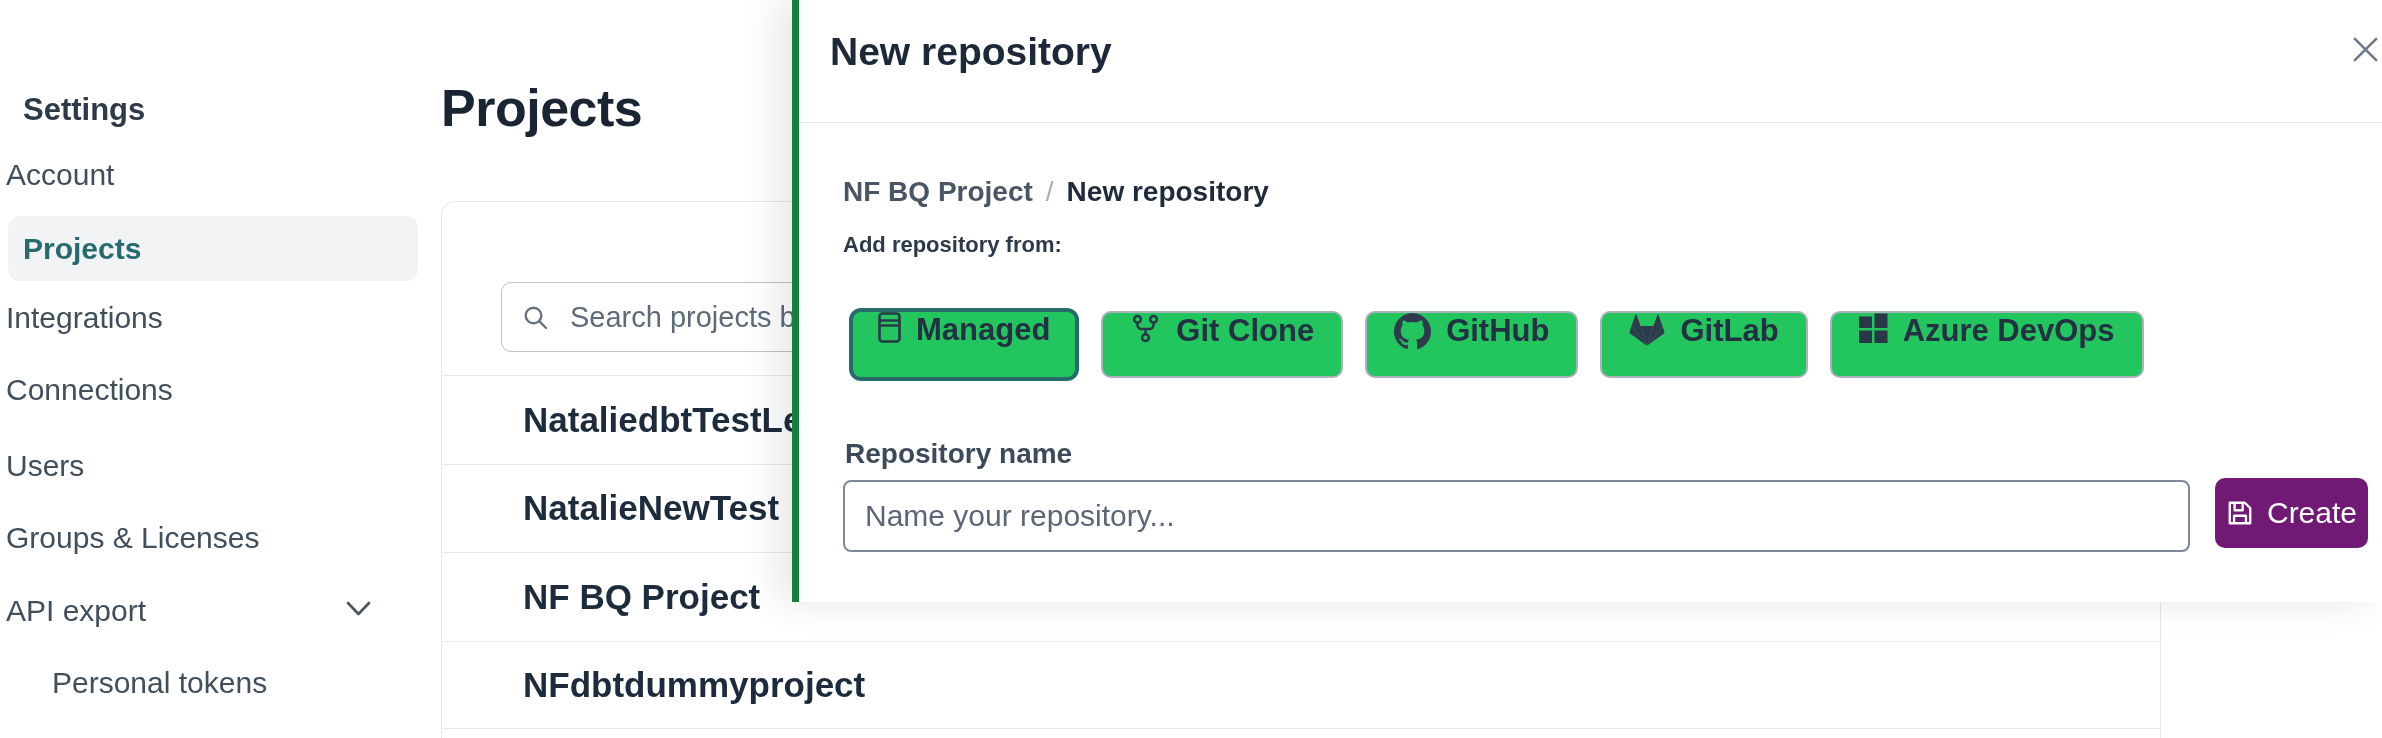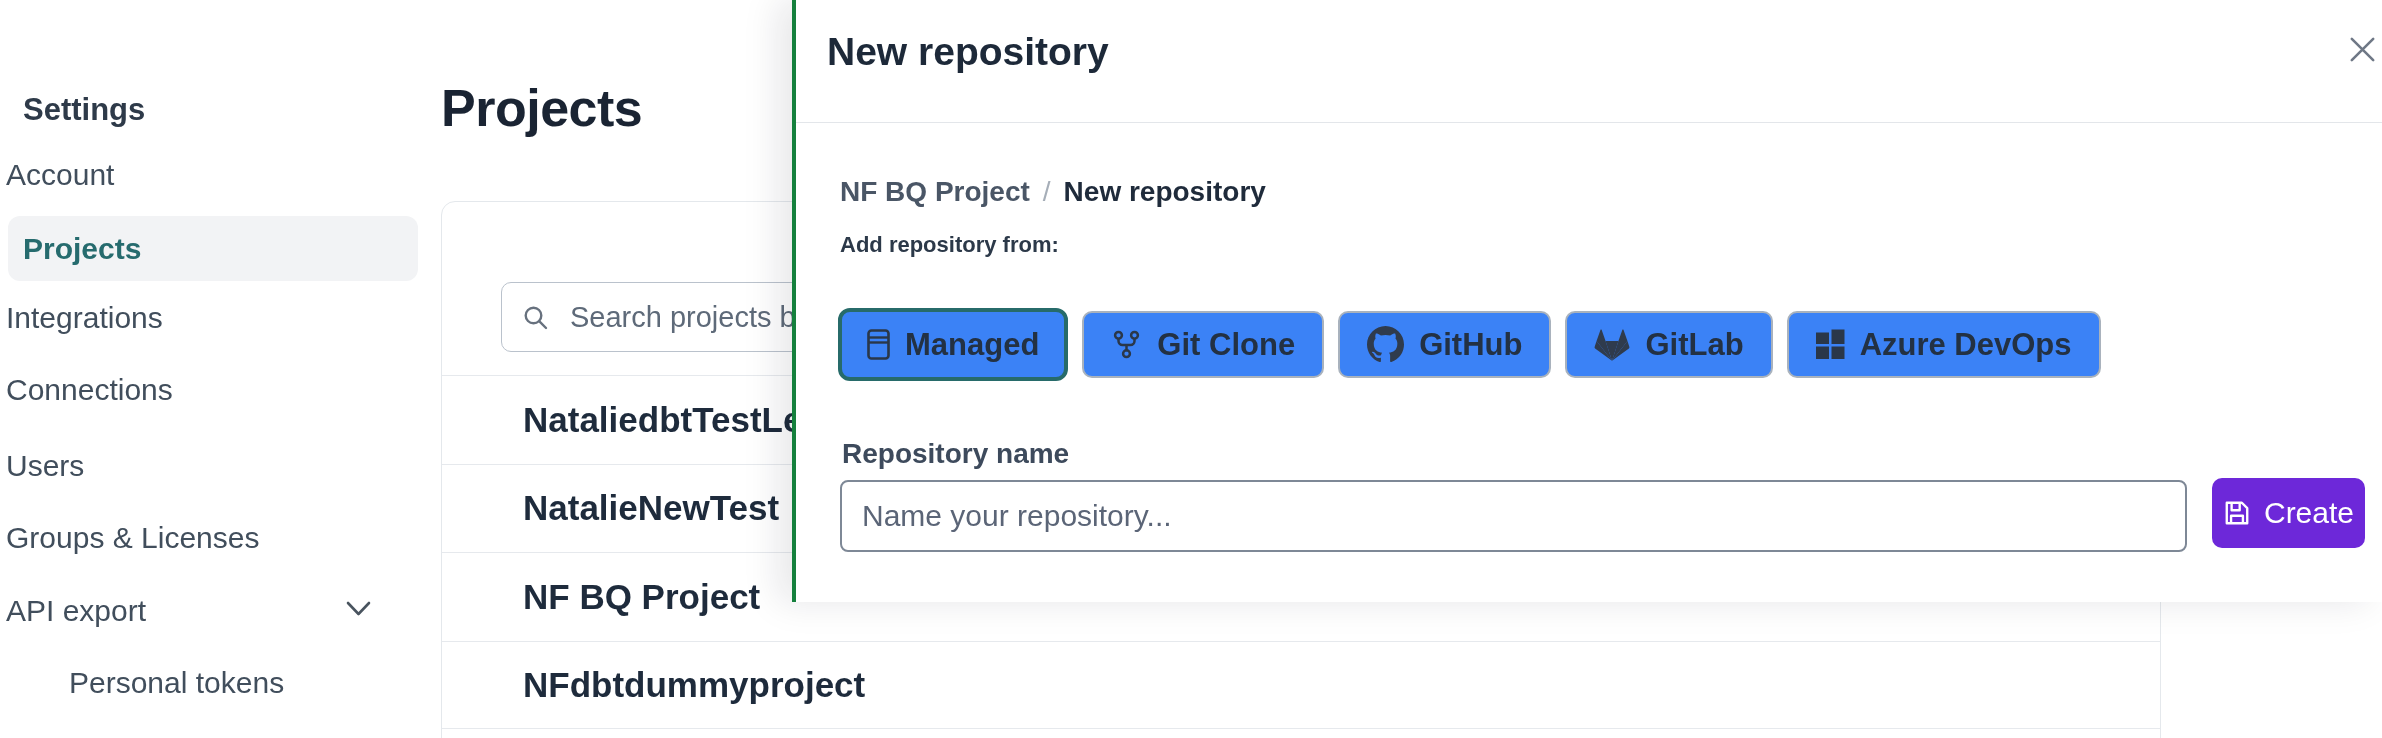--- a/index.html
+++ b/index.html
@@ -4,21 +4,21 @@
 <style>
   * { margin:0; padding:0; box-sizing:border-box; }
   html,body { width:2382px; height:738px; }
   body { font-family:"Liberation Sans","DejaVu Sans",sans-serif; background:#fff; overflow:hidden; }
   #app { position:relative; width:2382px; height:738px; background:#fff; overflow:hidden; }
 
   
   .settings-title { position:absolute; left:23px; top:92px; font-size:31px; font-weight:700; color:#2E3A49; }
   .nav-item { position:absolute; left:0; height:44px; display:flex; align-items:center; padding-left:6px;
               font-size:30px; color:#414E5C; width:418px; cursor:pointer; }
-  .nav-item.indent { padding-left:69px;text-align:right; }
+  .nav-item.indent { padding-left:52px;text-align:right; }
   .nav-pill { position:absolute; left:8px; top:216px; width:410px; height:65px; background:#F2F3F5;
               border-radius:12px; display:flex; align-items:center; padding-left:15px; cursor:pointer; }
   .nav-pill .lbl { font-size:30px; font-weight:700; color:#266B6E; }
   .chev { position:absolute; left:346px; top:601px; }
 
   .page-title { position:absolute; left:441px; top:78px; font-size:52px; font-weight:700; color:#1A2433; letter-spacing:-0.5px; }
 
   .card { position:absolute; left:441px; top:201px; width:1720px; height:620px; background:#fff;
           border:1px solid #E4E8EC; border-radius:14px; }
   .search-box { position:absolute; left:59px; top:80px; width:1260px; height:70px; border:1px solid #BAC2CC;
@@ -27,43 +27,43 @@
   .search-box input { border:0; outline:0; flex:1; font-size:29px; color:#33404F; margin-left:21px;
                       font-family:inherit; background:transparent; }
   .search-box input::placeholder { color:#5E6A79; opacity:1; }
   .proj-table { position:absolute; left:0; top:173px; width:100%; }
   .proj-row { height:88.5px; border-top:1px solid #E6E9ED; display:flex; align-items:center; padding-left:81px; cursor:pointer; }
   .proj-row:last-child { border-bottom:1px solid #E6E9ED; }
   .proj-row .nm { font-size:35px; font-weight:700; color:#1E2B3C; white-space:nowrap; }
 
   
   .modal { position:absolute; left:792px; top:0; width:1590px; height:602px; background:#fff;
-           border-left:4px solid #15803d; box-shadow:-14px 0 34px rgba(15,23,42,0.10); }
+           border-left:7px solid #15803d; box-shadow:-14px 0 34px rgba(15,23,42,0.10); }
   .modal-header { position:relative; height:123px; border-bottom:1px solid #E3E6EA; }
   .modal-title { position:absolute; left:31px; top:30px; font-size:39px; font-weight:700; color:#1D2939; }
   .close-btn { position:absolute; left:1542px; top:25px; width:48px; height:48px; background:none; border:0;
                cursor:pointer; display:flex; align-items:center; justify-content:center; }
   .breadcrumb { position:absolute; left:44px; top:176px; display:flex; align-items:baseline; gap:13px; font-size:28px; }
   .crumb-parent { color:#4A5666; font-weight:600; cursor:pointer; }
   .crumb-sep { color:#A6AEB8; font-weight:400; }
   .crumb-current { color:#1F2B3B; font-weight:700; }
   .section-heading { position:absolute; left:44px; top:232px; font-size:22px; font-weight:700; color:#2C3949; }
 
   .options-row { position:absolute; left:42px; top:308px; display:flex; align-items:center; gap:14px; height:73px; }
-  .opt-btn { display:flex; align-items:center; gap:15px; background:#3b82f6; cursor:pointer;
+  .opt-btn { display:flex; gap:15px; background:#22c55e; cursor:pointer;
              border:2px solid #A9B2BD; border-radius:10px; height:67px; padding:0 27px;
-             font-family:inherit; font-size:31px; font-weight:700; color:#233143; }
+             font-family:inherit; font-size:31px; font-weight:700; color:#233143;margin-left:8px; }
   .opt-btn.selected { border:4px solid #276B6A; border-radius:12px; height:73px; padding:0 25px; }
   .opt-btn svg { flex:0 0 auto; }
 
   .field-label { position:absolute; left:46px; top:438px; font-size:28px; font-weight:600; color:#3D4A5C; }
   .repo-input { position:absolute; left:44px; top:480px; width:1347px; height:72px; border:2px solid #7E8896;
                 border-radius:8px; padding:0 20px; font-size:30px; color:#a21caf; font-family:inherit; outline:none; }
   .repo-input::placeholder { color:#5B6577; opacity:1; }
-  .create-btn { position:absolute; left:1416px; top:478px; width:153px; height:70px; background:#6d28d9;
+  .create-btn { position:absolute; left:1416px; top:478px; width:153px; height:70px; background:#701a75;
                 border:0; border-radius:10px; color:#fff; font-size:30px; font-weight:500; font-family:inherit;
                 display:flex; align-items:center; justify-content:center; gap:13px; cursor:pointer; }
   .helper-text { position:absolute; left:44px; top:572px; font-size:29px; color:#4D5968; white-space:nowrap; }
 </style>
 </head>
 <body>
 
 <div id="app">
 
   <div class="settings-title">Settings</div>

